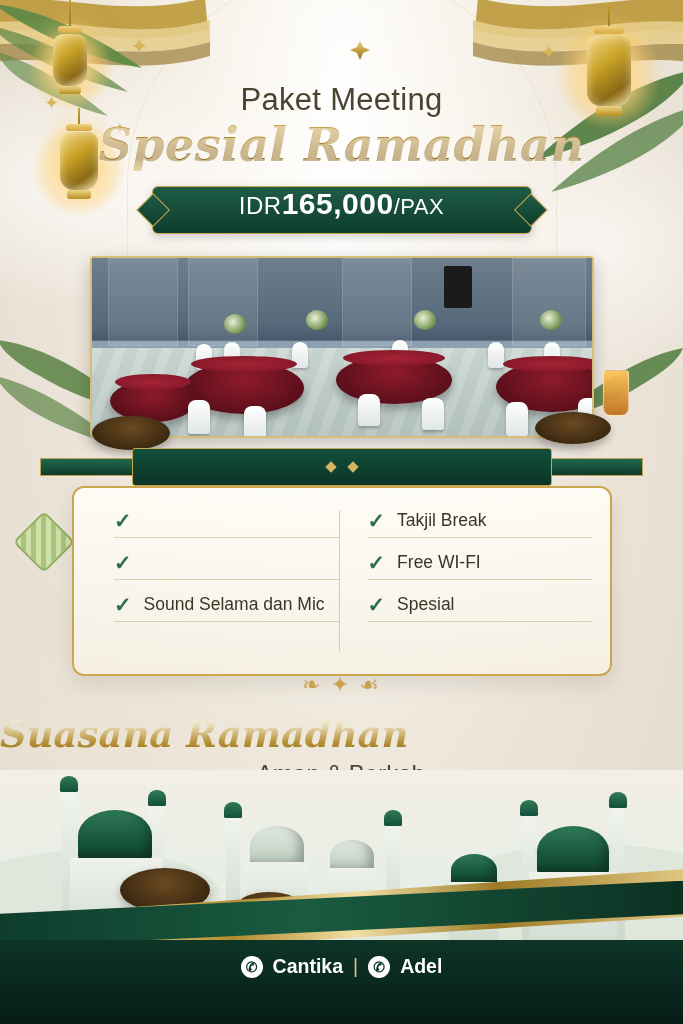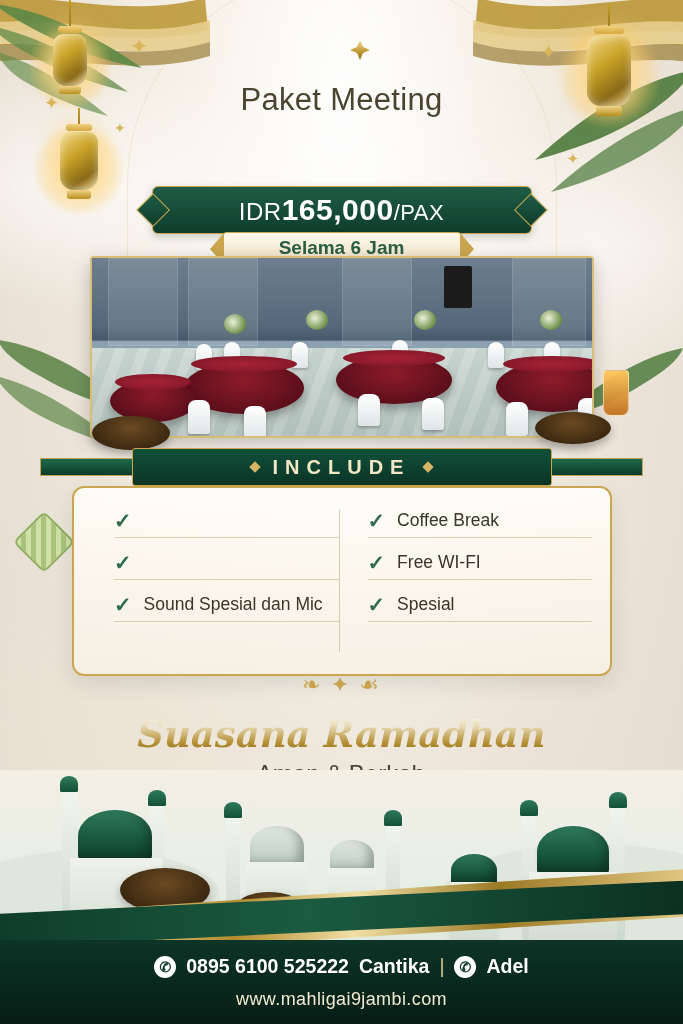--- a/index.html
+++ b/index.html
@@ -91,21 +91,21 @@
     text-shadow: 0 1px 0 rgba(255,255,255,.5);
   }
 
   
   .price-band {
     position:absolute; top:186px; left:50%; transform:translateX(-50%);
     width: 380px; height: 48px;
     background: linear-gradient(180deg,#1e5c46,#0f3d2c);
     border:1px solid #caa64f;
     border-radius: 6px;
-    display:flex; align-items:center; justify-content:center;
+    display:flex; align-items:flex-start; justify-content:center;
     box-shadow: 0 3px 10px rgba(0,0,0,.18);
   }
   .price-band::before, .price-band::after{
     content:""; position:absolute; top:50%; width:22px; height:22px;
     transform: translateY(-50%) rotate(45deg);
     background: linear-gradient(135deg,#1e5c46,#0f3d2c);
     border:1px solid #caa64f;
   }
   .price-band::before{ left:-12px; }
   .price-band::after{ right:-12px; }
@@ -198,21 +198,21 @@
   .inc-item .txt{ color:#3a3527; font-size:17.5px; }
   .inc-underline{ height:1px; background:rgba(190,170,120,.5); margin-top:6px;}
 
   .orn{
     position:absolute; top:672px; left:50%; transform:translateX(-50%);
     color:#c9a24d; font-size:22px; letter-spacing:2px;
   }
 
   
   .suasana{
-    position:absolute; top:712px; left:0; right:0; text-align:center;
+    position:absolute; top:712px; left:0; right:0; text-align:left;
     font-family:"DejaVu Serif", serif; font-style:italic; font-weight:700;
     font-size:37px;
     background: linear-gradient(180deg,#ffffff 0%,#e9ddba 30%,#b58f34 70%,#8a6a1c 100%);
     -webkit-background-clip:text; background-clip:text; color:transparent;
   }
   .aman{
     position:absolute; top:760px; left:0; right:0; text-align:center;
     color:#4b4634; font-size:24px;
   }
   .aman .dash{ color:#bfa05a; }
@@ -377,28 +377,28 @@
         <stop offset="0" stop-color="#f3dc9c"></stop>
           <stop offset=".5" stop-color="#c8a23f"></stop>
           <stop offset="1" stop-color="#8e6c18"></stop>
       </linearGradient>
     </defs>
     <path d="M38,8 a20,20 0 1 0 0,40 a16,16 0 1 1 0,-40z" fill="url(#gld)"></path>
     <path d="M47,12 l3,7 7,3 -7,3 -3,7 -3,-7 -7,-3 7,-3z" fill="url(#gld)"></path>
   </svg>
 
   <div class="title1">Paket Meeting</div>
+  <div class="title2">Spesial Ramadhan</div>
 
   <div class="price-band">
     <div class="price-text">
       <span>IDR</span><span class="big">165,000</span><span class="pax">/PAX</span>
     </div>
   </div>
 
-  <div class="duration">Selama 6 Jam</div>
 
   <div class="photo-wrap">
     <div class="ph-wall"></div>
     <div class="ph-panel" style="left:16px;top:0;width:70px;height:88px;"></div>
     <div class="ph-panel" style="left:96px;top:0;width:70px;height:88px;"></div>
     <div class="ph-panel" style="left:250px;top:0;width:70px;height:88px;"></div>
     <div class="ph-panel" style="left:420px;top:0;width:74px;height:88px;"></div>
     <div class="ph-screen"></div>
     <div class="ph-floor"></div>
 
@@ -429,51 +429,50 @@
 
   <div class="plate" style="left:92px;top:416px;width:78px;height:34px;"></div>
   <div class="plate" style="right:72px;top:412px;width:76px;height:32px;"></div>
   <div class="drink" style="right:54px;top:370px;"></div>
   <div class="ketupat" style="left:22px;top:520px;"></div>
 
   <div class="band-arm l"></div>
   <div class="band-arm r"></div>
   <div class="include-band">
     <span class="dia"></span>
-    <span>INCLUDE</span>
     <span class="dia"></span>
   </div>
 
   <div class="inc-box">
     <div class="inc-col">
       <div>
         <div class="inc-item">
           <span class="chk">✓</span>
         </div>
         <div class="inc-underline"></div>
       </div>
       <div>
         <div class="inc-item">
           <span class="chk">✓</span>
         </div>
         <div class="inc-underline"></div>
       </div>
       <div>
         <div class="inc-item">
           <span class="chk">✓</span>
-          <span class="txt">Sound Spesial dan Mic</span>
+          <span class="txt">Sound Selama dan Mic</span>
         </div>
         <div class="inc-underline"></div>
       </div>
     </div>
     <div class="inc-col right">
       <div>
         <div class="inc-item">
           <span class="chk">✓</span>
-          <span class="txt">Coffee Break</span>
+          <span class="txt">Takjil Break</span>
         </div>
         <div class="inc-underline"></div>
       </div>
       <div>
         <div class="inc-item">
           <span class="chk">✓</span>
           <span class="txt">Free WI-FI</span>
         </div>
         <div class="inc-underline"></div>
       </div>
@@ -536,22 +535,20 @@
 
   <div class="plate" style="left:120px;bottom:112px;width:90px;height:44px;"></div>
   <div class="plate" style="left:238px;bottom:106px;width:62px;height:26px;"></div>
 
   <div class="swoosh"></div>
   <div class="greenband"></div>
 
   <div class="footer">
     <div class="contact">
       <span class="wa">✆</span>
-      <span>0895 6100 525222</span>
       <span>Cantika</span>
       <span class="sep">|</span>
       <span class="wa">✆</span>
       <span>Adel</span>
     </div>
-    <div class="web">www.mahligai9jambi.com</div>
   </div>
 
 </div>
 
 </body></html>

